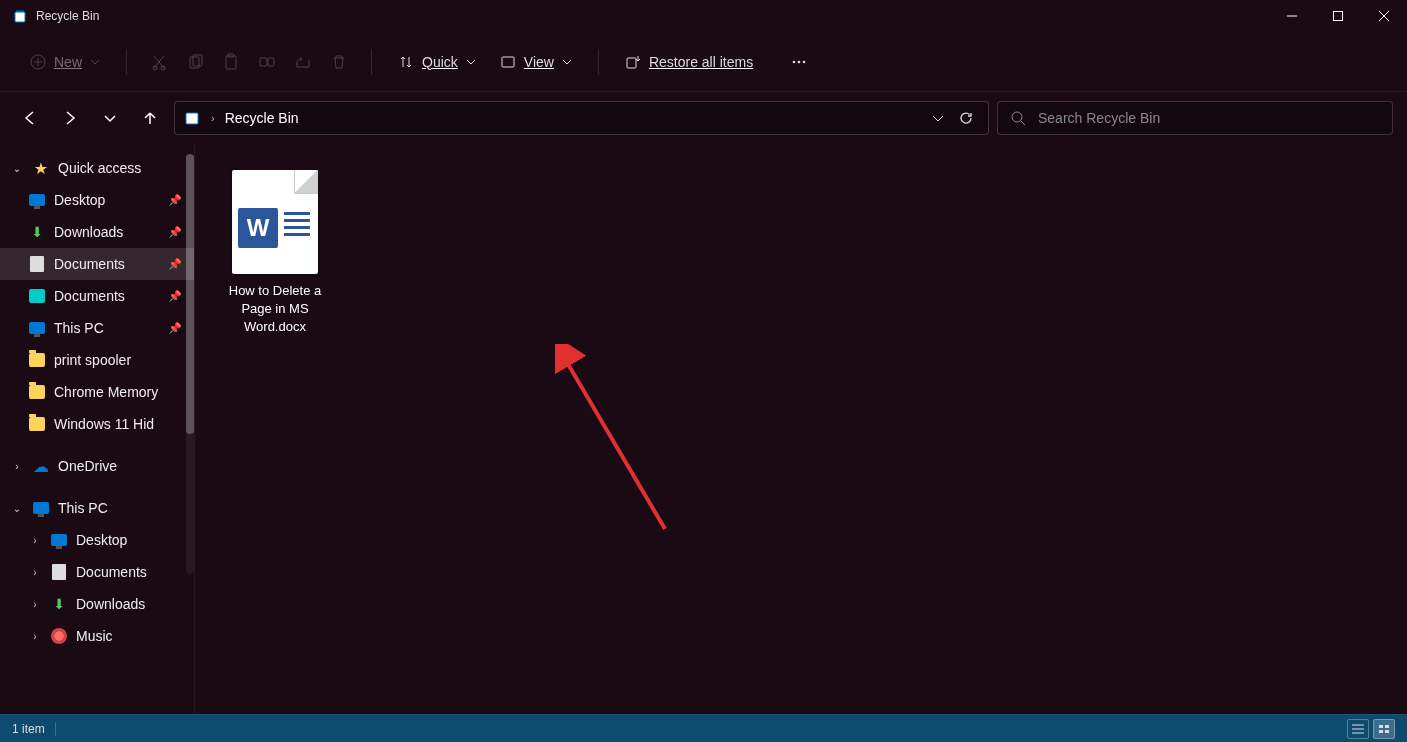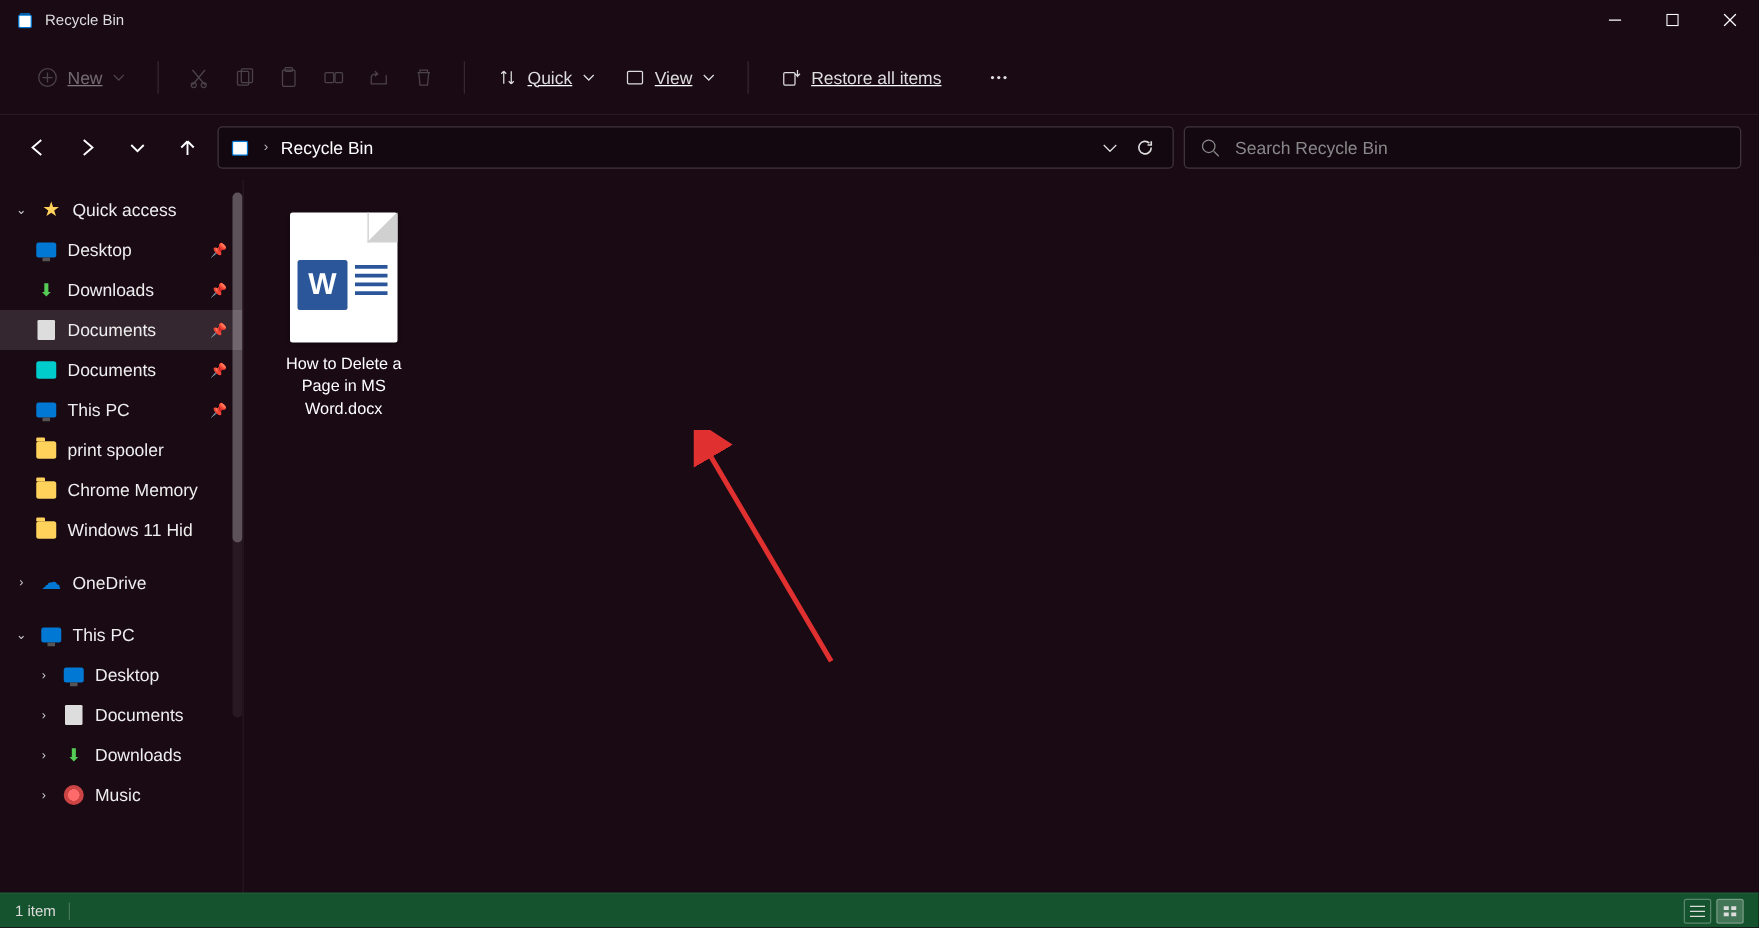--- a/index.html
+++ b/index.html
@@ -21,21 +21,21 @@
 .tb-icon.dim { opacity: 0.45; }
 
 
 .navrow { height: 52px; display: flex; align-items: center; padding: 0 14px; gap: 8px; }
 .nav-btn { width: 32px; height: 32px; display: flex; align-items: center; justify-content: center; color: #fff; border-radius: 4px; }
 .addressbar { flex: 1; height: 34px; border: 1px solid rgba(255,255,255,0.18); border-radius: 4px; display: flex; align-items: center; padding: 0 8px; gap: 10px; background: rgba(0,0,0,0.2); }
 .addr-icon { width: 18px; height: 18px; display: flex; align-items: center; justify-content: center; }
 .addr-chev { color: #bbb; font-size: 11px; }
 .addr-text { color: #fff; font-size: 14px; flex: 1; }
 .addr-right { display: flex; align-items: center; gap: 14px; padding-right: 6px; }
-.searchbox { width: 446px; height: 34px; border: 1px solid rgba(255,255,255,0.18); border-radius: 4px; display: flex; align-items: center; padding: 0 12px; gap: 12px; background: rgba(0,0,0,0.2); }
+.searchbox { width: 396px; height: 34px; border: 1px solid rgba(255,255,255,0.18); border-radius: 4px; display: flex; align-items: center; padding: 0 12px; gap: 12px; background: rgba(0,0,0,0.2); }
 .searchbox input { background: transparent; border: none; outline: none; color: #fff; font-size: 14px; flex: 1; }
 .searchbox input::placeholder { color: #888; }
 
 
 .main { display: flex; height: calc(100% - 32px - 60px - 52px - 28px); }
 .sidebar { width: 195px; overflow: hidden; padding-top: 8px; position: relative; border-right: 1px solid rgba(255,255,255,0.06); }
 .sb-scroll { position: absolute; right: 0; top: 10px; width: 8px; height: 420px; background: rgba(255,255,255,0.06); border-radius: 4px; }
 .sb-thumb { position: absolute; right: 0; top: 10px; width: 8px; height: 280px; background: rgba(255,255,255,0.25); border-radius: 4px; }
 .tree-item { display: flex; align-items: center; height: 32px; padding: 0 6px 0 10px; font-size: 14px; color: #eee; white-space: nowrap; overflow: hidden; gap: 8px; }
 .tree-item.selected { background: rgba(255,255,255,0.12); }
@@ -51,21 +51,21 @@
 .file-thumb .fold { position: absolute; top: 0; right: 0; width: 24px; height: 24px; background: linear-gradient(135deg, transparent 48%, #d0d0d0 50%); border-bottom: 1px solid #ccc; border-left: 1px solid #ccc; }
 .file-thumb .wbox { position: absolute; left: 6px; top: 38px; width: 40px; height: 40px; background: #2b579a; display: flex; align-items: center; justify-content: center; color: #fff; font-weight: 700; font-size: 24px; border-radius: 2px; }
 .file-thumb .lines { position: absolute; right: 8px; top: 42px; display: flex; flex-direction: column; gap: 4px; }
 .file-thumb .lines span { width: 26px; height: 3px; background: #2b579a; display: block; }
 .file-label { font-size: 13px; color: #fff; text-align: center; line-height: 1.4; max-width: 120px; }
 
 
 .arrow { position: absolute; left: 360px; top: 200px; pointer-events: none; }
 
 
-.statusbar { position: absolute; bottom: 0; left: 0; right: 0; height: 28px; display: flex; align-items: center; padding: 0 12px; font-size: 12px; color: #ddd; background: #14532d; border-top: 1px solid rgba(255,255,255,0.06); }
+.statusbar { position: absolute; bottom: 0; left: 0; right: 0; height: 28px; display: flex; align-items: center; padding: 0 12px; font-size: 12px; color: #ddd; background: #0c4a6e; border-top: 1px solid rgba(255,255,255,0.06); }
 .statusbar .sep { width: 1px; height: 14px; background: rgba(255,255,255,0.2); margin: 0 10px; }
 .view-toggle { margin-left: auto; display: flex; gap: 4px; }
 .vt-btn { width: 22px; height: 20px; border: 1px solid rgba(255,255,255,0.3); display: flex; align-items: center; justify-content: center; font-size: 10px; border-radius: 2px; }
 .vt-btn.active { background: rgba(255,255,255,0.2); }
 
 
 svg { display: block; }
 .folder-ico { width:16px; height:14px; background:#ffd25c; border-radius:2px; position:relative; }
 .folder-ico::before { content:''; position:absolute; top:-3px; left:0; width:7px; height:3px; background:#ffd25c; border-radius:1px 1px 0 0; }
 .monitor-ico { width:16px; height:12px; background:#0078d4; border-radius:2px; position:relative; }

